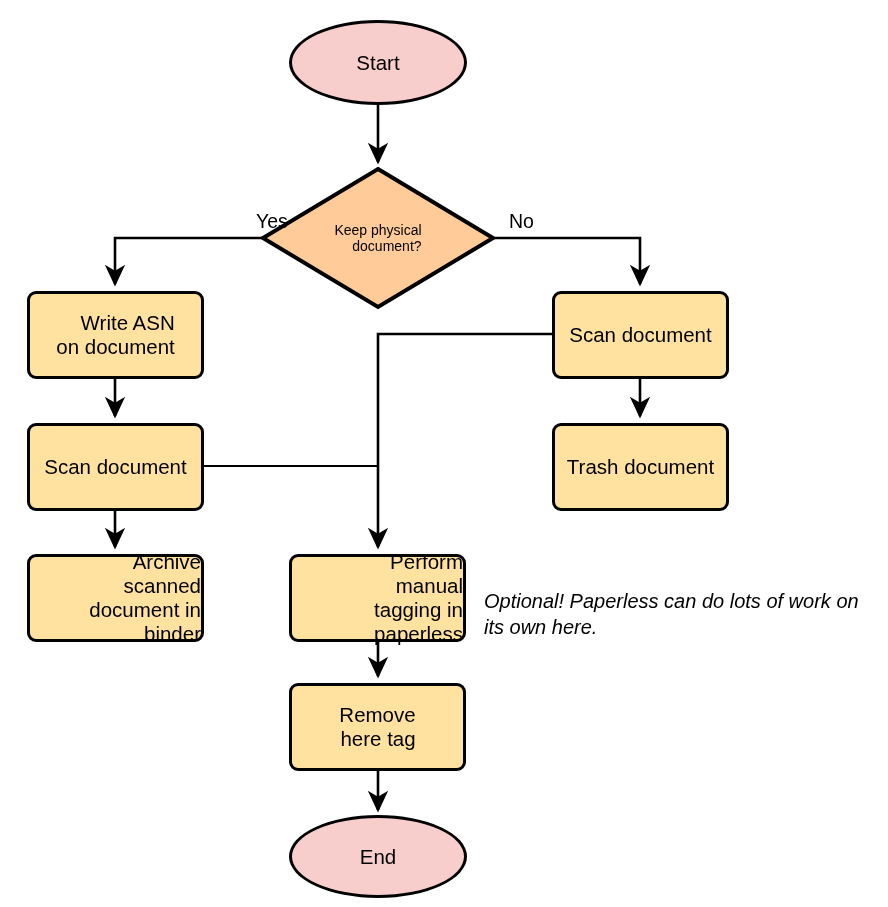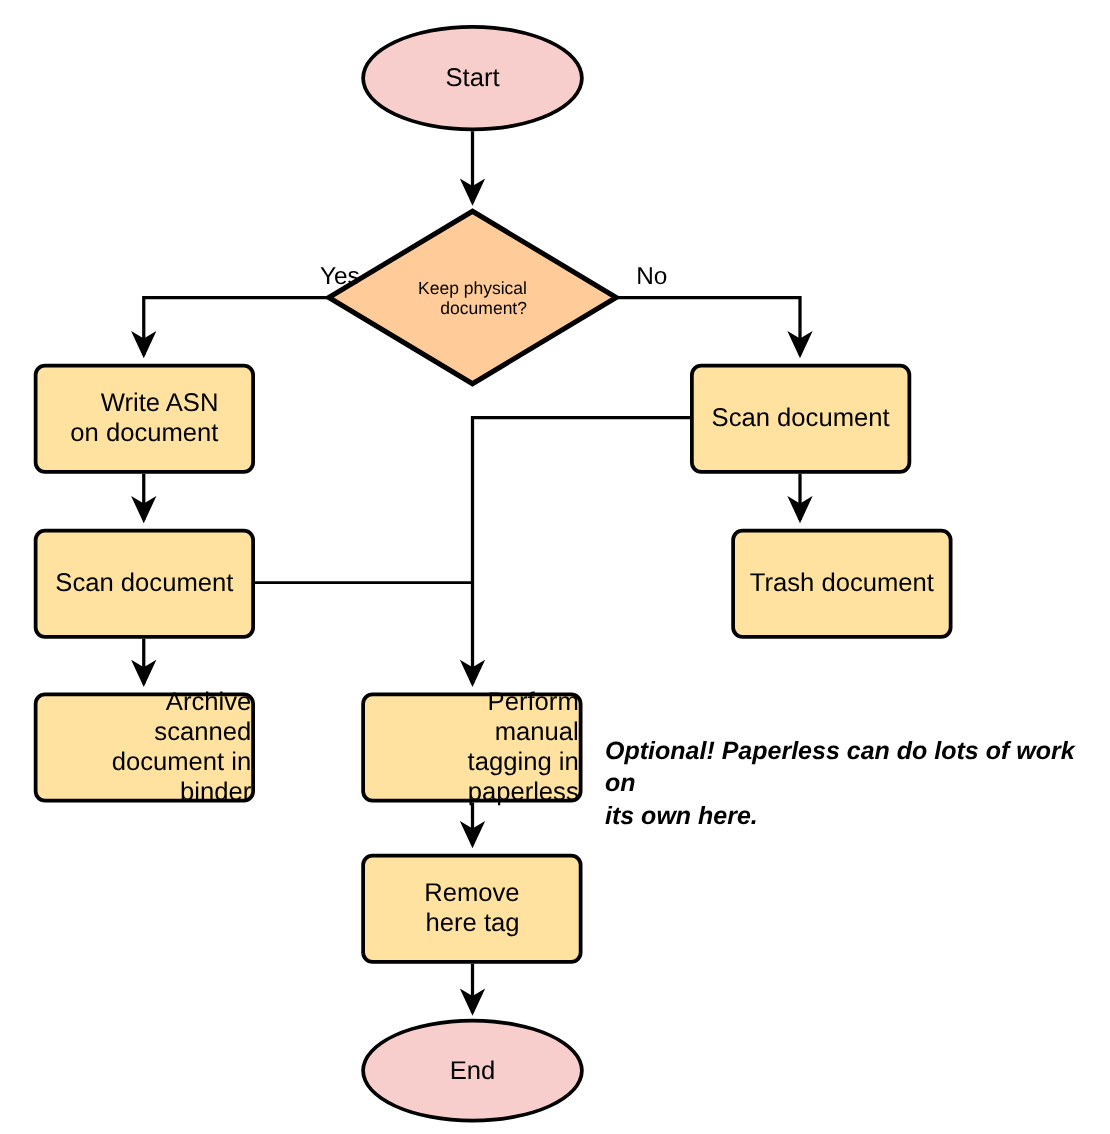--- a/index.html
+++ b/index.html
@@ -130,35 +130,35 @@
   <div class="node node-process" style="left:27px; top:554px; width:177px; height:88px;padding-left:40px;">
     <span>Archive scanned
 document in
 binder</span>
   </div>
 
   <div class="node node-process" style="left:552px; top:291px; width:177px; height:88px;">
     <span>Scan document</span>
   </div>
 
-  <div class="node node-process" style="left:552px; top:423px; width:177px; height:88px;margin-left:33px;">
+  <div class="node node-process" style="left:552px; top:423px; width:177px; height:88px;">
     <span>Trash document</span>
   </div>
 
   <div class="node node-process" style="left:289px; top:554px; width:177px; height:88px;padding-left:35px;">
     <span>Perform manual
 tagging in
 paperless</span>
   </div>
 
   <div class="node node-process" style="left:289px; top:683px; width:177px; height:88px;">
     <span>Remove
 here tag</span>
   </div>
 
   <div class="node node-terminal" style="left:289px; top:815px; width:178px; height:83px;">
     <span>End</span>
   </div>
 
-  <div class="note" style="left:484px; top:588px; width:400px;font-weight:bold;">Optional! Paperless can do lots of work on
+  <div class="note" style="left:484px; top:588px; width:400px;">Optional! Paperless can do lots of work on
 its own here.</div>
 
 </div>
 
 </body></html>

